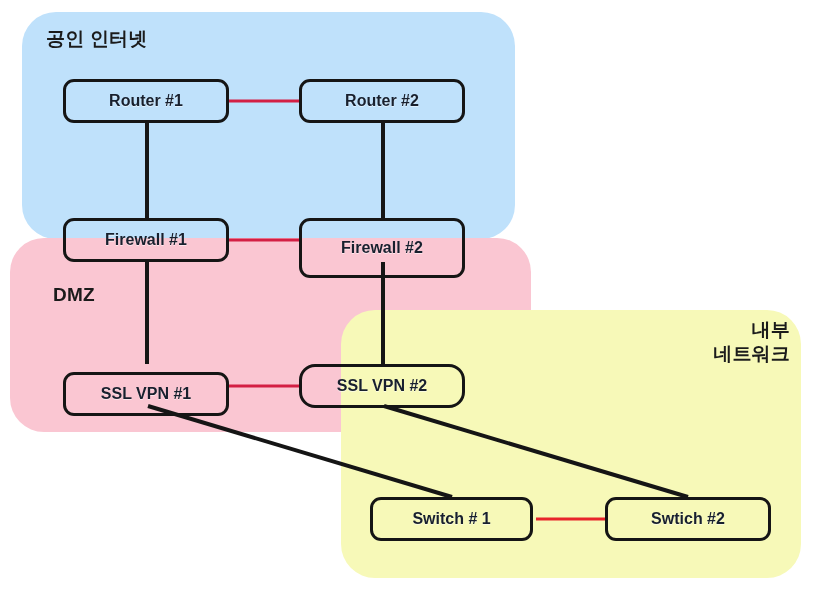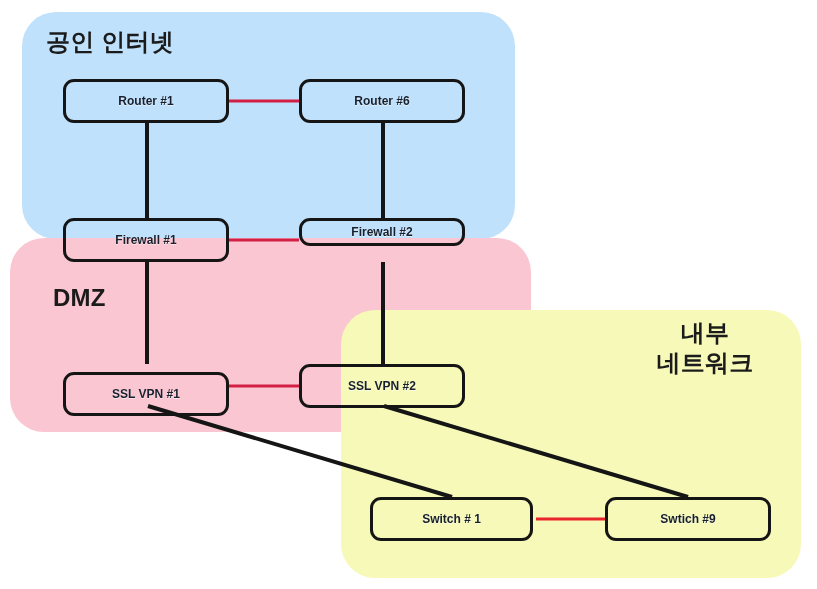--- a/index.html
+++ b/index.html
@@ -21,28 +21,28 @@
 
   
   .zone {
     position: absolute;
     border-radius: 34px;
     box-sizing: border-box;
   }
   .zone-label {
     position: absolute;
     font-weight: bold;
-    font-size: 24px;
+    font-size: 19px;
     color: #1b1b1b;
     letter-spacing: 0.2px;
     white-space: pre;
     line-height: 1.25;
   }
   .zone-label.right {
-    text-align: center;
+    text-align: right;
   }
 
   
   #links {
     position: absolute;
     left: 0;
     top: 0;
     width: 817px;
     height: 589px;
     pointer-events: none;
@@ -51,21 +51,21 @@
   
   .node {
     position: absolute;
     box-sizing: border-box;
     border: 3px solid #151515;
     border-radius: 11px;
     display: flex;
     align-items: center;
     justify-content: center;
     font-weight: bold;
-    font-size: 12px;
+    font-size: 16px;
     color: #18202e;
     text-shadow: 0 1px 0 rgba(255,255,255,0.55);
     background: transparent;
   }
 </style>
 </head>
 <body>
 
 <div id="canvas">
 
@@ -86,39 +86,39 @@
       <line x1="383" y1="262" x2="383" y2="364" stroke="#151515" stroke-width="4" stroke-linecap="butt"></line>
       <line x1="148" y1="406" x2="452" y2="497" stroke="#151515" stroke-width="4" stroke-linecap="butt"></line>
       <line x1="384" y1="406" x2="688" y2="497" stroke="#151515" stroke-width="4" stroke-linecap="butt"></line>
     </svg>
 
   <div id="node-layer">
       <div class="node" style="left: 63px; top: 79px; width: 166px; height: 44px;">
         <span>Router #1</span>
       </div>
       <div class="node" style="left: 299px; top: 79px; width: 166px; height: 44px;">
-        <span>Router #6</span>
+        <span>Router #2</span>
       </div>
       <div class="node" style="left: 63px; top: 218px; width: 166px; height: 44px;">
         <span>Firewall #1</span>
       </div>
-      <div class="node" style="left: 299px; top: 218px; width: 166px; height: 28px;">
+      <div class="node" style="left: 299px; top: 218px; width: 166px; height: 60px;">
         <span>Firewall #2</span>
       </div>
       <div class="node" style="left: 63px; top: 364px; width: 166px; height: 44px; margin-top: 8px;">
         <span>SSL VPN #1</span>
       </div>
-      <div class="node" style="left: 299px; top: 364px; width: 166px; height: 44px;">
+      <div class="node" style="left: 299px; top: 364px; width: 166px; height: 44px; border-radius: 16px;">
         <span>SSL VPN #2</span>
       </div>
       <div class="node" style="left: 370px; top: 497px; width: 163px; height: 44px;">
         <span>Switch # 1</span>
       </div>
       <div class="node" style="left: 605px; top: 497px; width: 166px; height: 44px;">
-        <span>Swtich #9</span>
+        <span>Swtich #2</span>
       </div>
     </div>
 
   <div id="zone-label-layer">
       <div class="zone-label" style="left: 46px; top: 27px;">공인 인터넷</div>
       <div class="zone-label" style="left: 36px; top: 283px; margin-left: 17px;">DMZ</div>
       <div class="zone-label right" style="left: 620px; top: 318px; width: 170px;">내부
 네트워크</div>
     </div>
 

